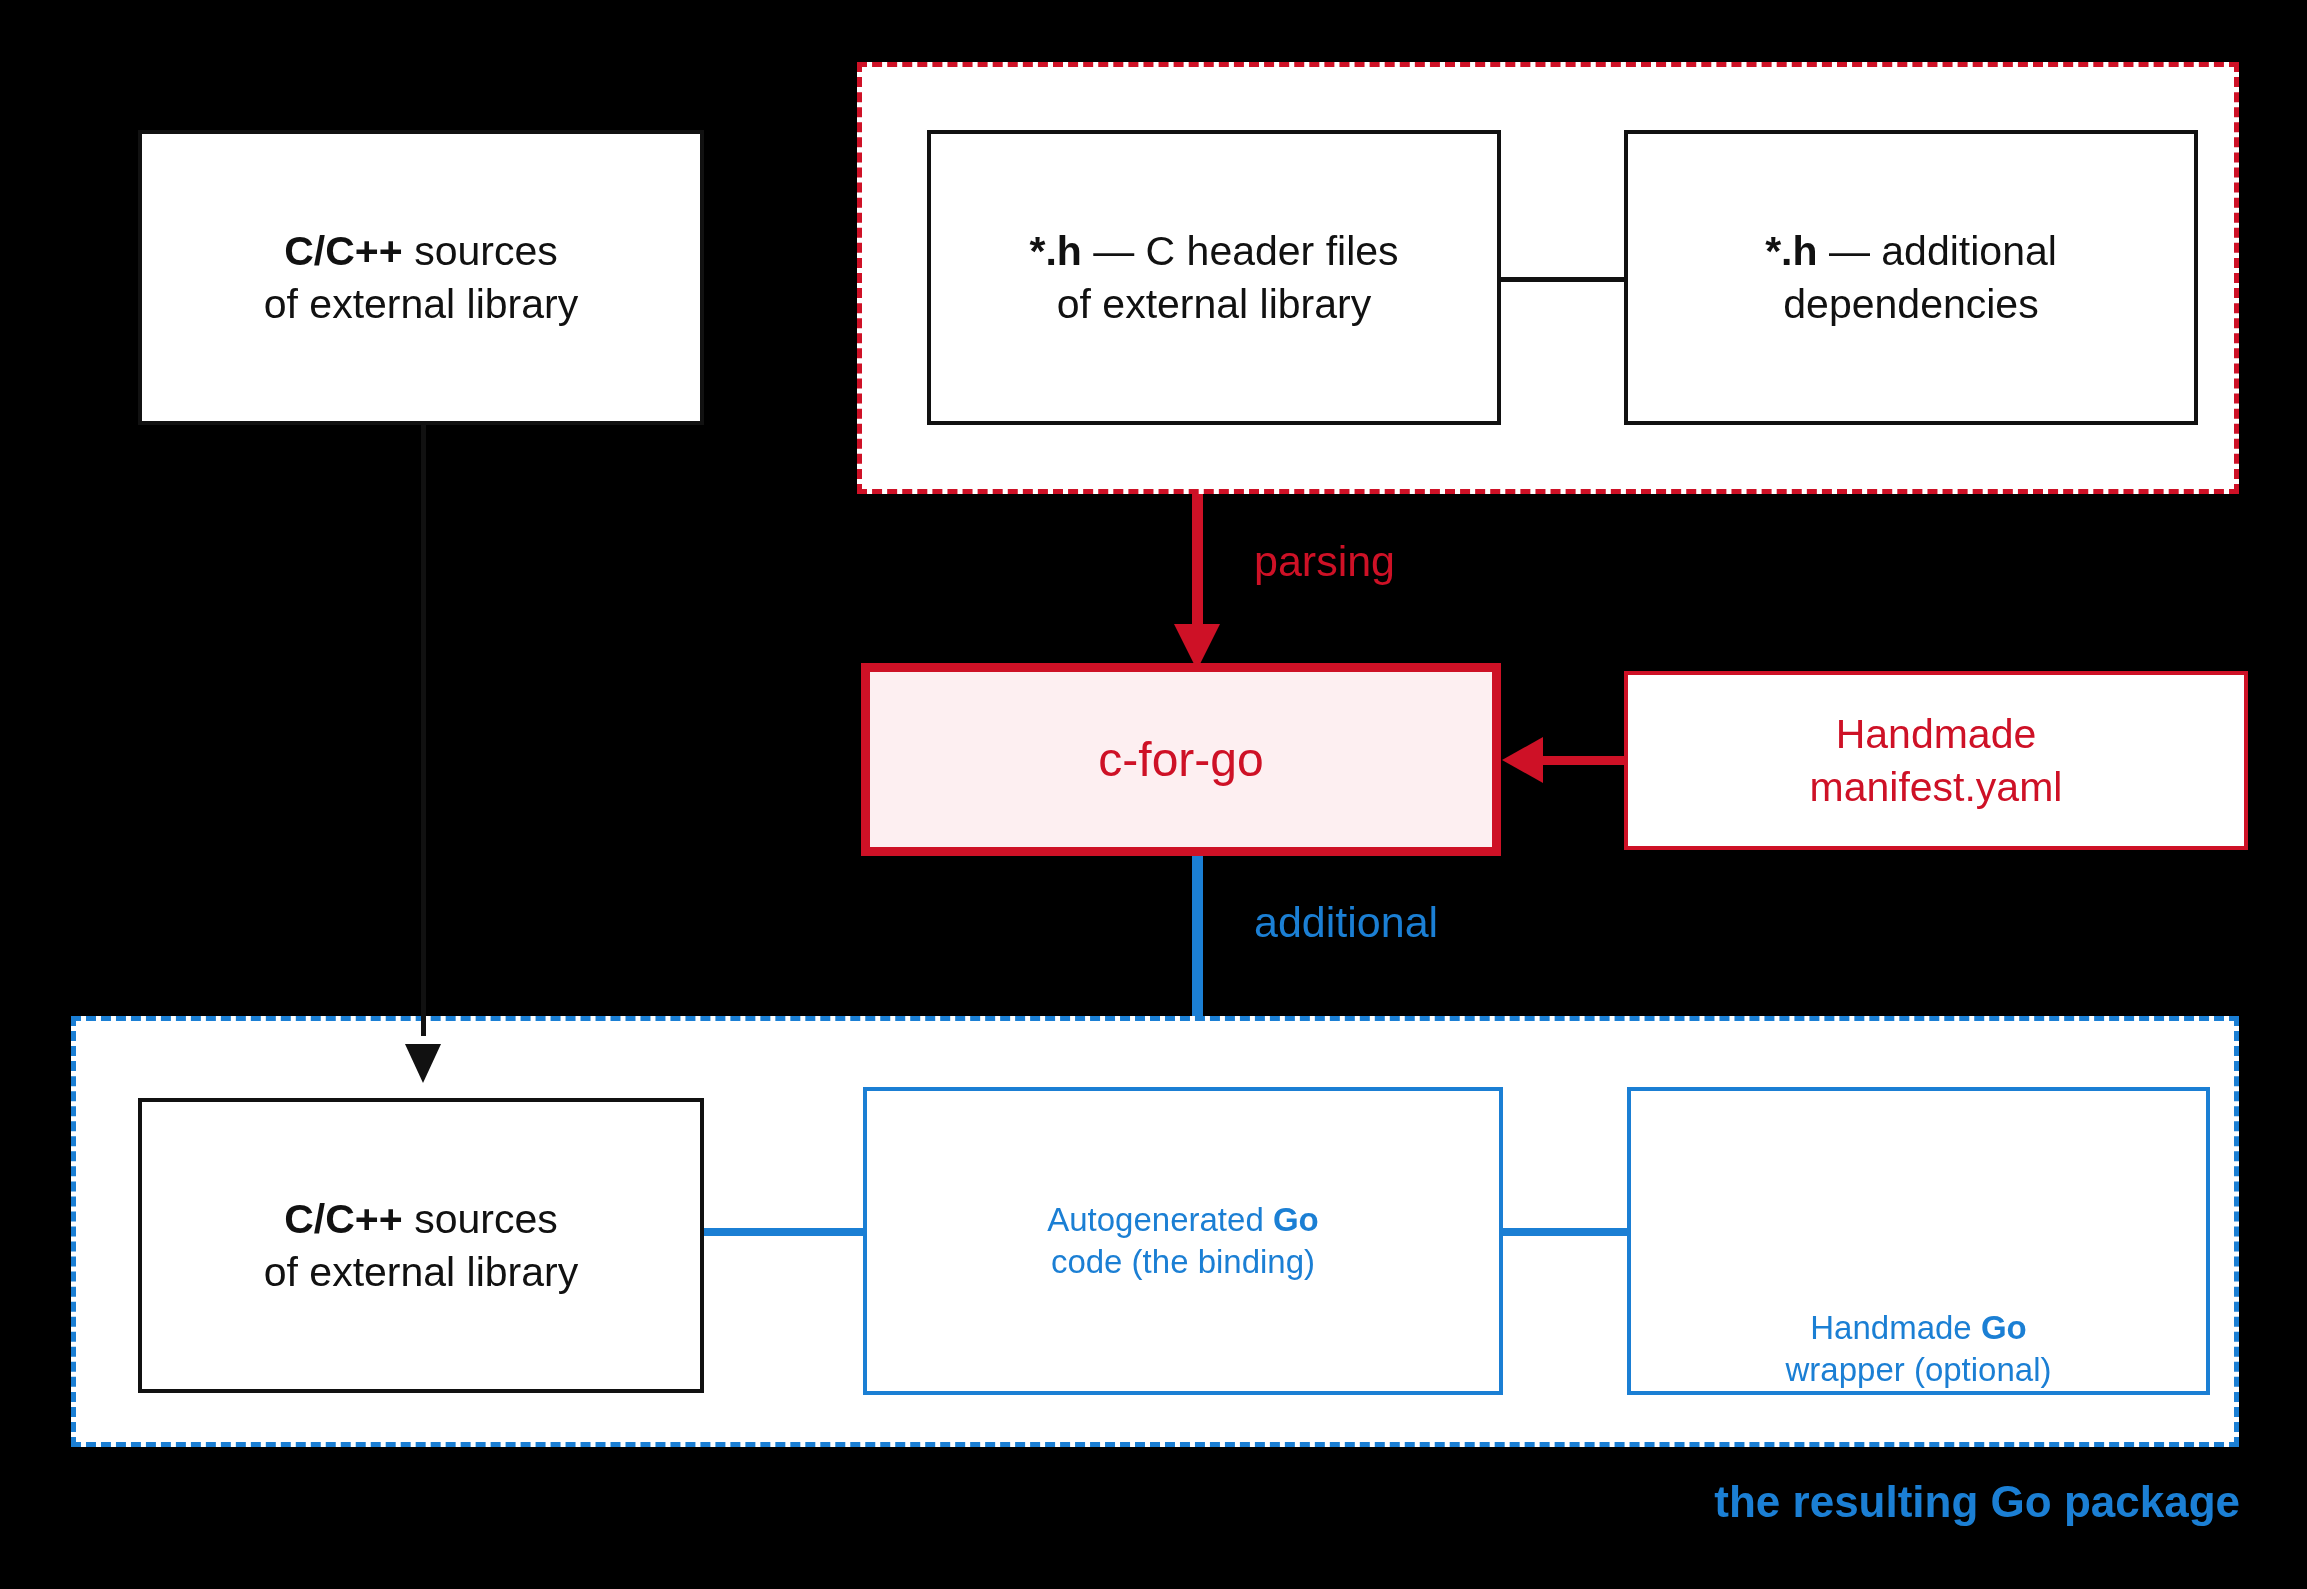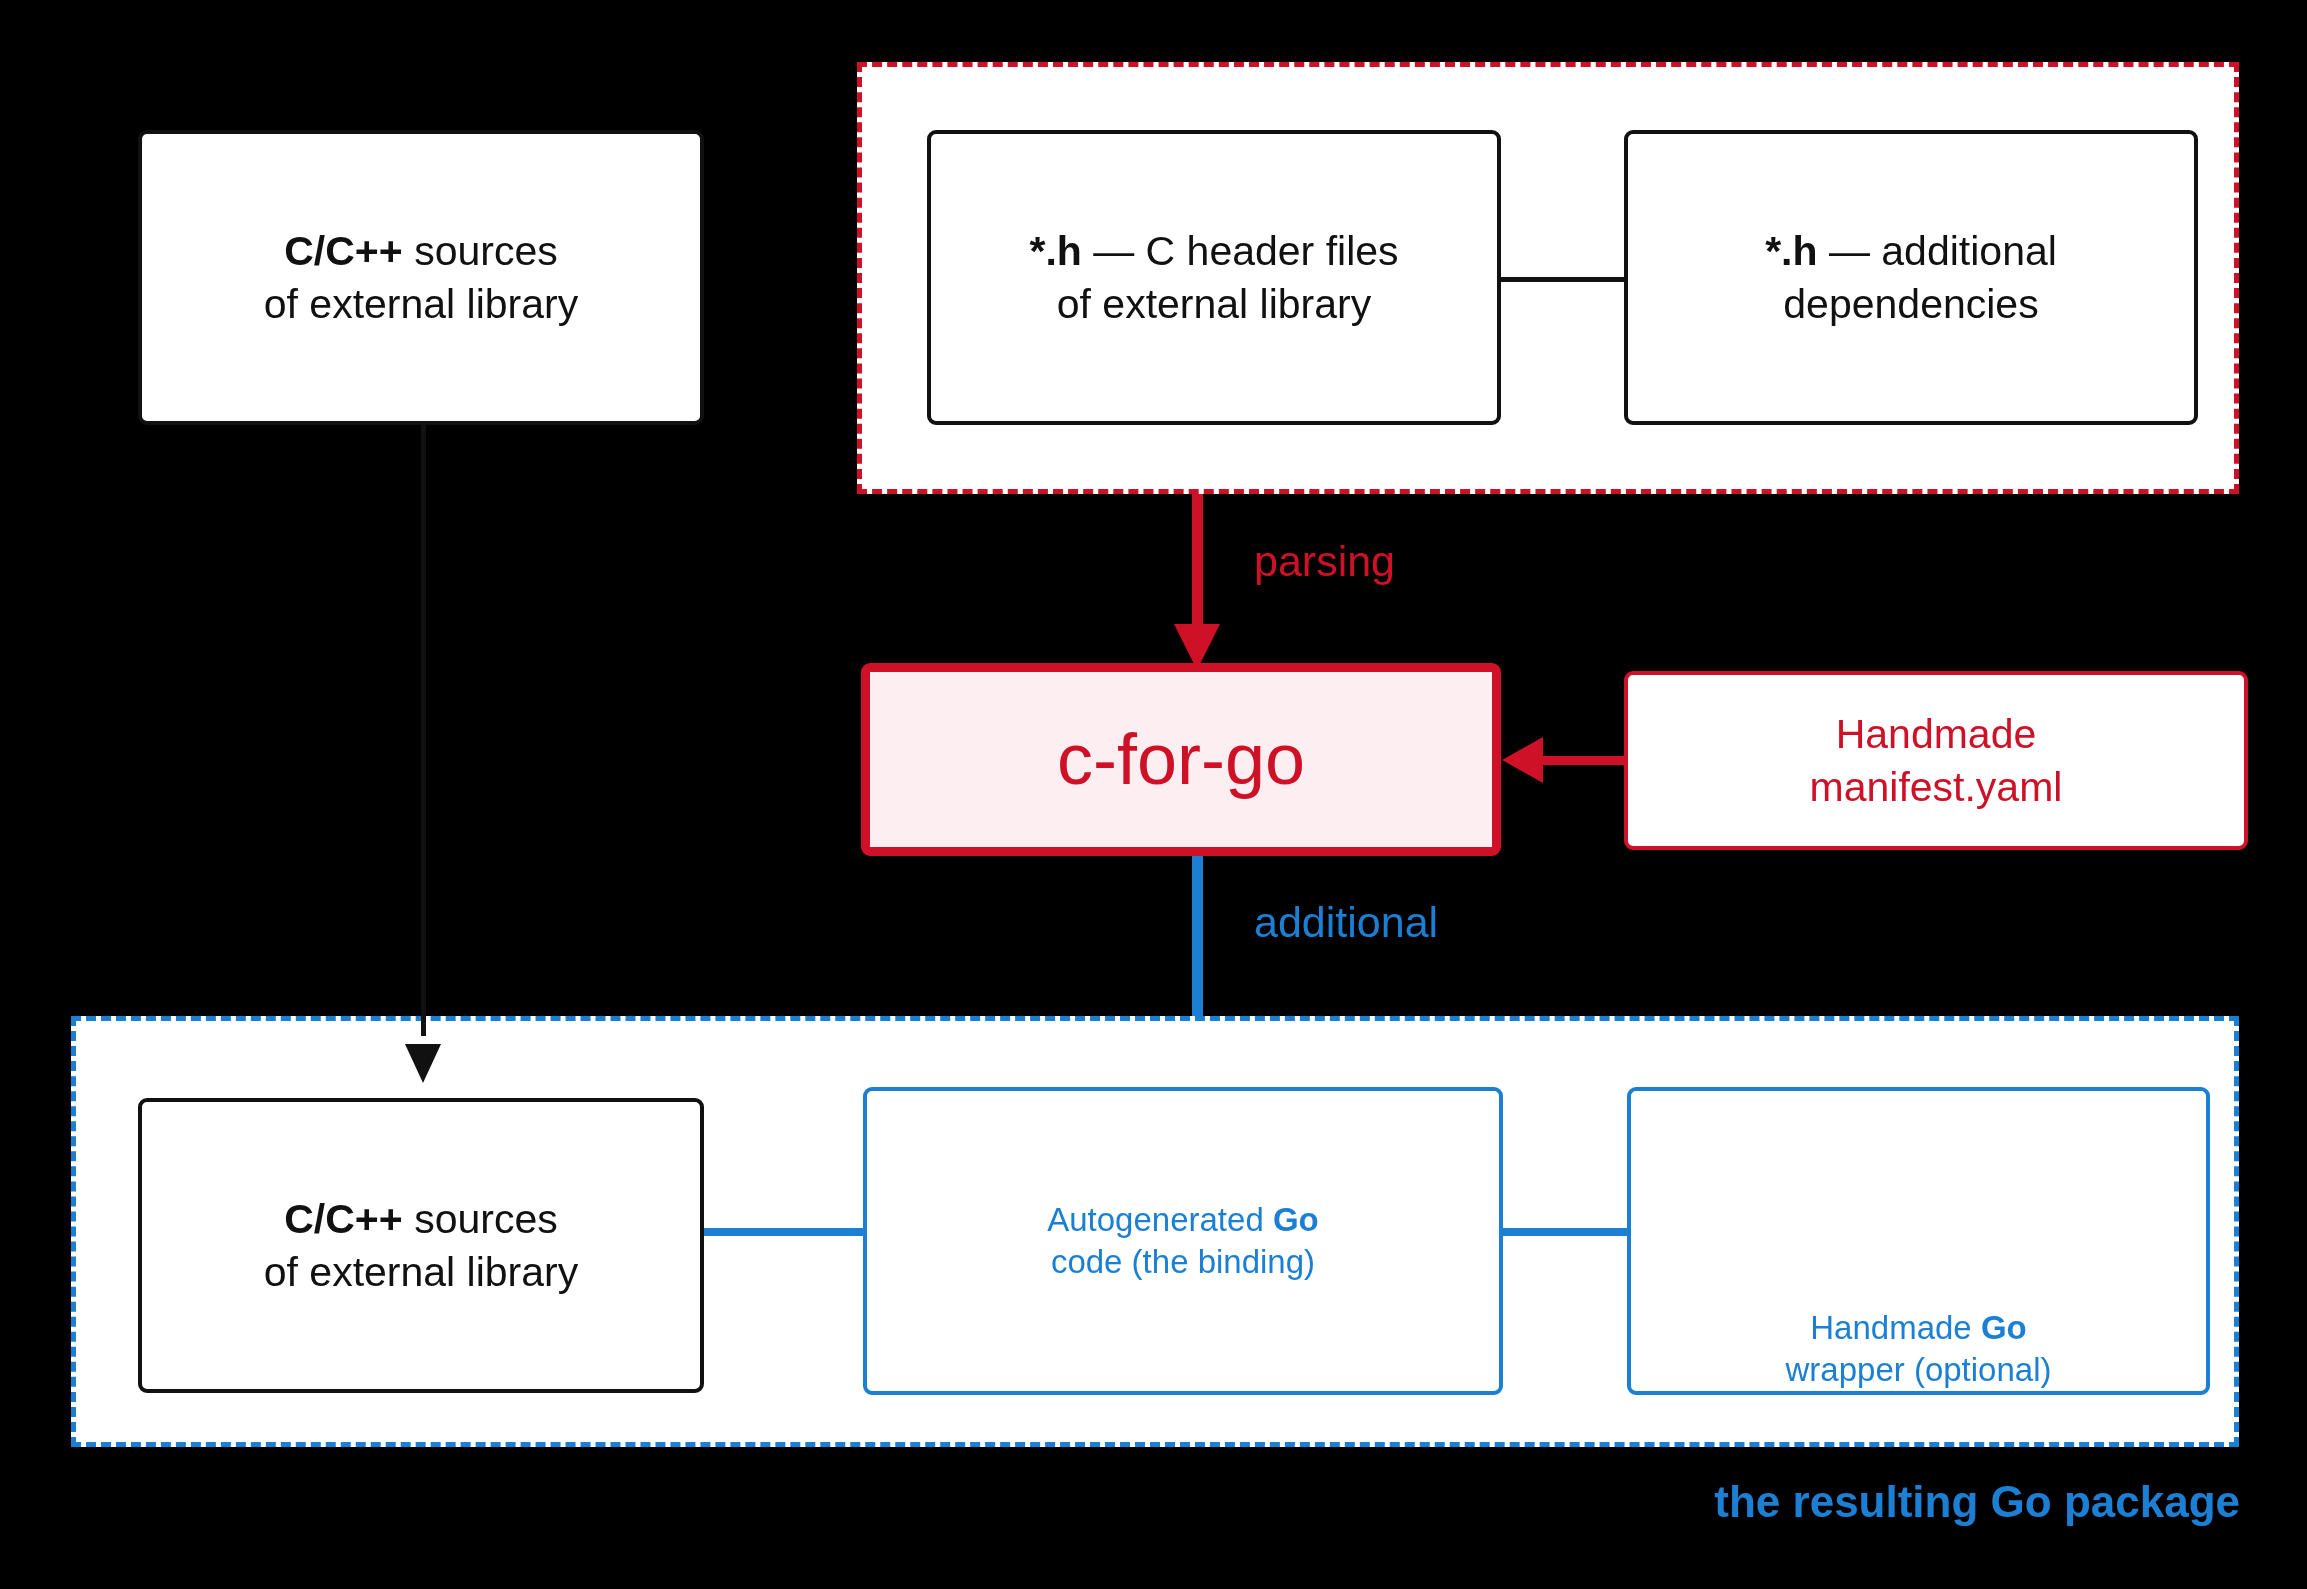--- a/index.html
+++ b/index.html
@@ -18,21 +18,20 @@
     overflow: hidden;
   }
   .box {
     position: absolute;
     box-sizing: border-box;
     display: flex;
     align-items: center;
     justify-content: center;
     text-align: center;
     line-height: 1.28;
-    border-radius: 9px;
   }
   
   .container-red {
     position: absolute;
     box-sizing: border-box;
     background: #FFFFFF;
     border: 5.7px dashed #CE1126;
   }
   .container-blue {
     position: absolute;
@@ -45,21 +44,21 @@
     background: #FFFFFF;
     border: 4.1px solid #111111;
     color: #111111;
     font-size: 41px;
   }
   
   .box-cforgo {
     background: #FDEFF1;
     border: 9px solid #CE1126;
     color: #CE1126;
-    font-size: 72px;
+    font-size: 48px;
   }
   
   .box-red-outline {
     background: #FFFFFF;
     border: 4.1px solid #CE1126;
     color: #CE1126;
     font-size: 41px;
   }
   
   .box-blue-outline {

